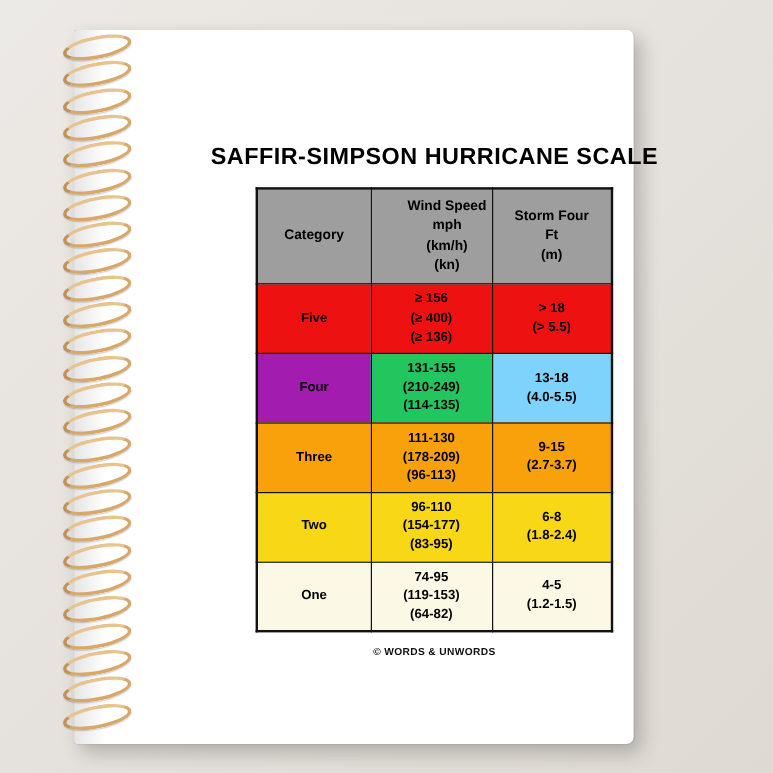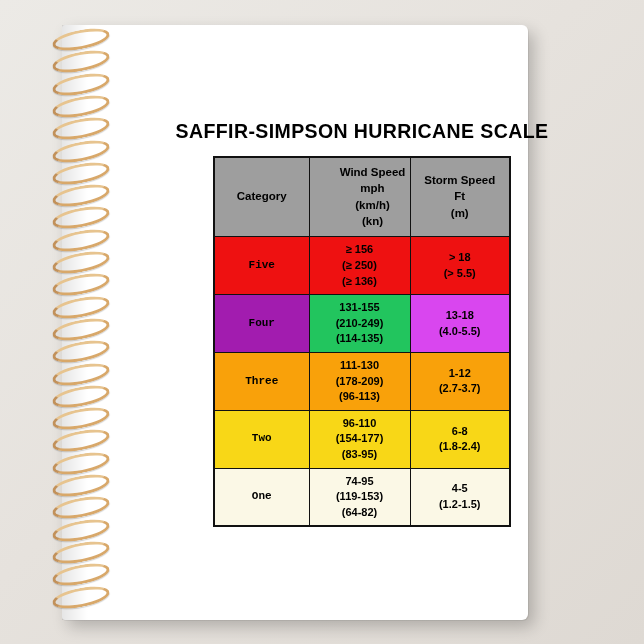--- a/index.html
+++ b/index.html
@@ -100,21 +100,21 @@
   }
   table.scale th {
     background: #9e9e9e;
     color: #000;
     font-size: 11.5px;
     padding: 6px 2px 7px 2px;
   }
   col.c-cat { width: 95px; }
   col.c-wind { width: 101px; }
   col.c-surge { width: 100px; }
-  td.cat-label { color: #000; font-family: Liberation Mono, monospace; }
+  td.cat-label { color: #000; }
   .subline { display: block; }
   #credit {
     text-align: center;
     font-size: 8.5px;
     font-weight: bold;
     letter-spacing: 0.3px;
     color: #111;
     margin-top: 11px;
   }
 </style>
@@ -139,60 +139,60 @@
             <th style="background: rgb(158, 158, 158);">
               <span>Category</span>
             </th>
             <th style="background: rgb(158, 158, 158); padding-left: 28px;">
               <span>Wind Speed</span>
               <span class="subline">mph</span>
               <span class="subline">(km/h)</span>
               <span class="subline">(kn)</span>
             </th>
             <th style="background: rgb(158, 158, 158);">
-              <span>Storm Speed</span>
+              <span>Storm Four</span>
               <span class="subline">Ft</span>
               <span class="subline">(m)</span>
             </th>
           </tr>
         </thead>
         <tbody>
           <tr>
             <td class="cat-label" style="background: rgb(238, 17, 17); color: rgb(0, 0, 0);">Five</td>
             <td style="background: rgb(238, 17, 17); color: rgb(0, 0, 0);">
               <span class="subline">≥ 156</span>
-              <span class="subline">(≥ 250)</span>
+              <span class="subline">(≥ 400)</span>
               <span class="subline">(≥ 136)</span>
             </td>
             <td style="background: rgb(238, 17, 17); color: rgb(0, 0, 0);">
               <span class="subline">&gt; 18</span>
               <span class="subline">(&gt; 5.5)</span>
             </td>
           </tr>
           <tr>
             <td class="cat-label" style="background: #a21caf; color: rgb(0, 0, 0);">Four</td>
             <td style="background: #22c55e; color: rgb(0, 0, 0);">
               <span class="subline">131-155</span>
               <span class="subline">(210-249)</span>
               <span class="subline">(114-135)</span>
             </td>
-            <td style="background: #d946ef; color: rgb(0, 0, 0);">
+            <td style="background: #7dd3fc; color: rgb(0, 0, 0);">
               <span class="subline">13-18</span>
               <span class="subline">(4.0-5.5)</span>
             </td>
           </tr>
           <tr>
             <td class="cat-label" style="background: rgb(249, 161, 10); color: rgb(0, 0, 0); margin-top: 27px;">Three</td>
             <td style="background: rgb(249, 161, 10); color: rgb(0, 0, 0);">
               <span class="subline">111-130</span>
               <span class="subline">(178-209)</span>
               <span class="subline">(96-113)</span>
             </td>
             <td style="background: rgb(249, 161, 10); color: rgb(0, 0, 0);">
-              <span class="subline">1-12</span>
+              <span class="subline">9-15</span>
               <span class="subline">(2.7-3.7)</span>
             </td>
           </tr>
           <tr>
             <td class="cat-label" style="background: rgb(248, 215, 23); color: rgb(0, 0, 0);">Two</td>
             <td style="background: rgb(248, 215, 23); color: rgb(0, 0, 0);">
               <span class="subline">96-110</span>
               <span class="subline">(154-177)</span>
               <span class="subline">(83-95)</span>
             </td>
@@ -209,20 +209,21 @@
               <span class="subline">(64-82)</span>
             </td>
             <td style="background: rgb(251, 248, 230); color: rgb(0, 0, 0);">
               <span class="subline">4-5</span>
               <span class="subline">(1.2-1.5)</span>
             </td>
           </tr>
         </tbody>
       </table>
 
+      <div id="credit">© WORDS &amp; UNWORDS</div>
     </div>
   </div>
 
   <div id="binding-shadow"></div>
   <div id="spiral">
       <div class="coil" style="top: 0px;"></div>
       <div class="coil" style="top: 22.3px;"></div>
       <div class="coil" style="top: 44.6px;"></div>
       <div class="coil" style="top: 66.9px;"></div>
       <div class="coil" style="top: 89.2px;"></div>

